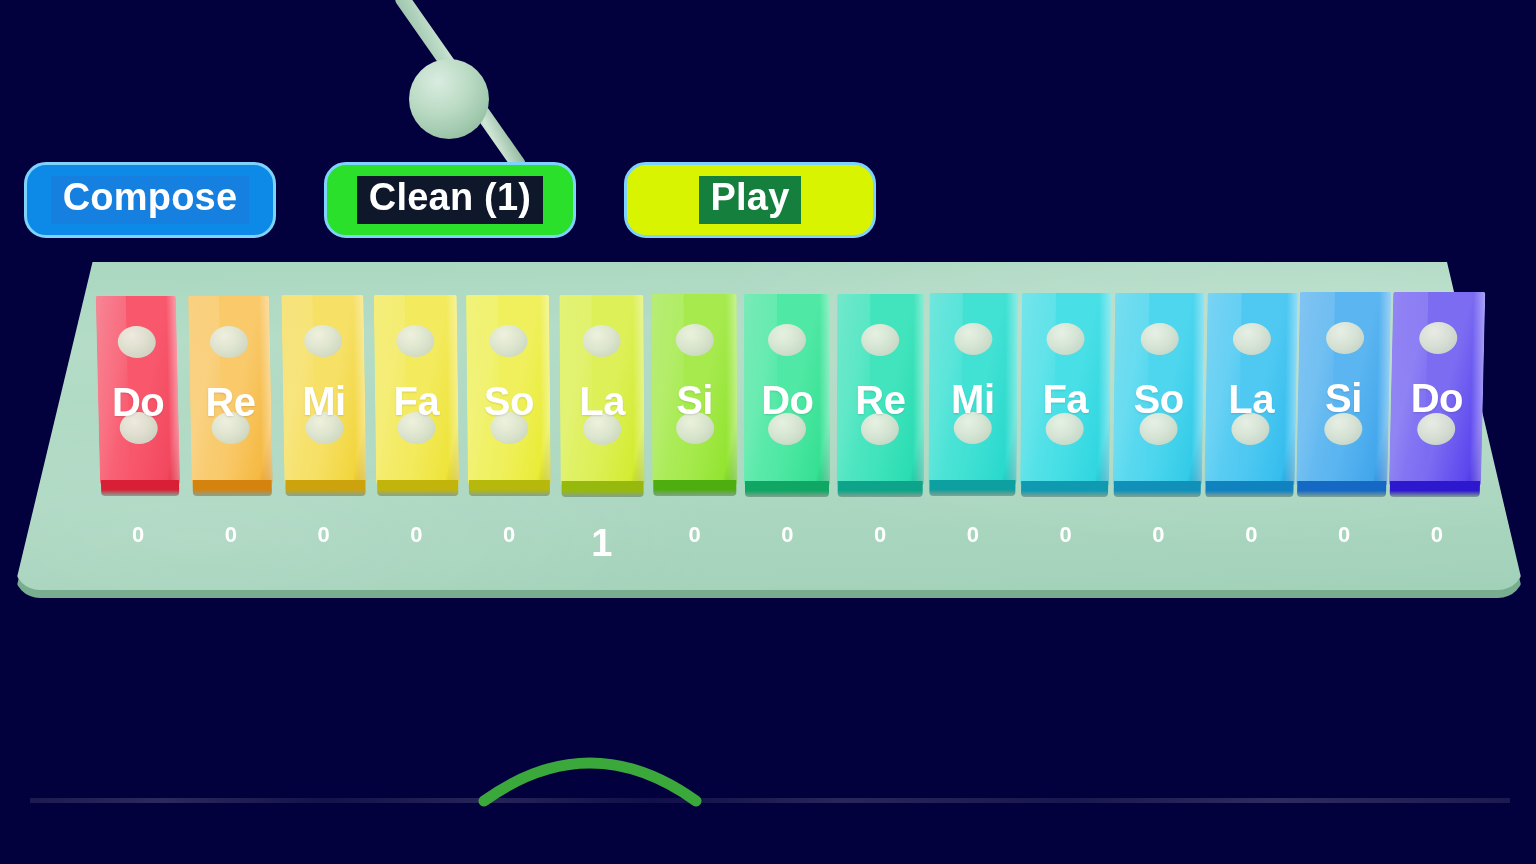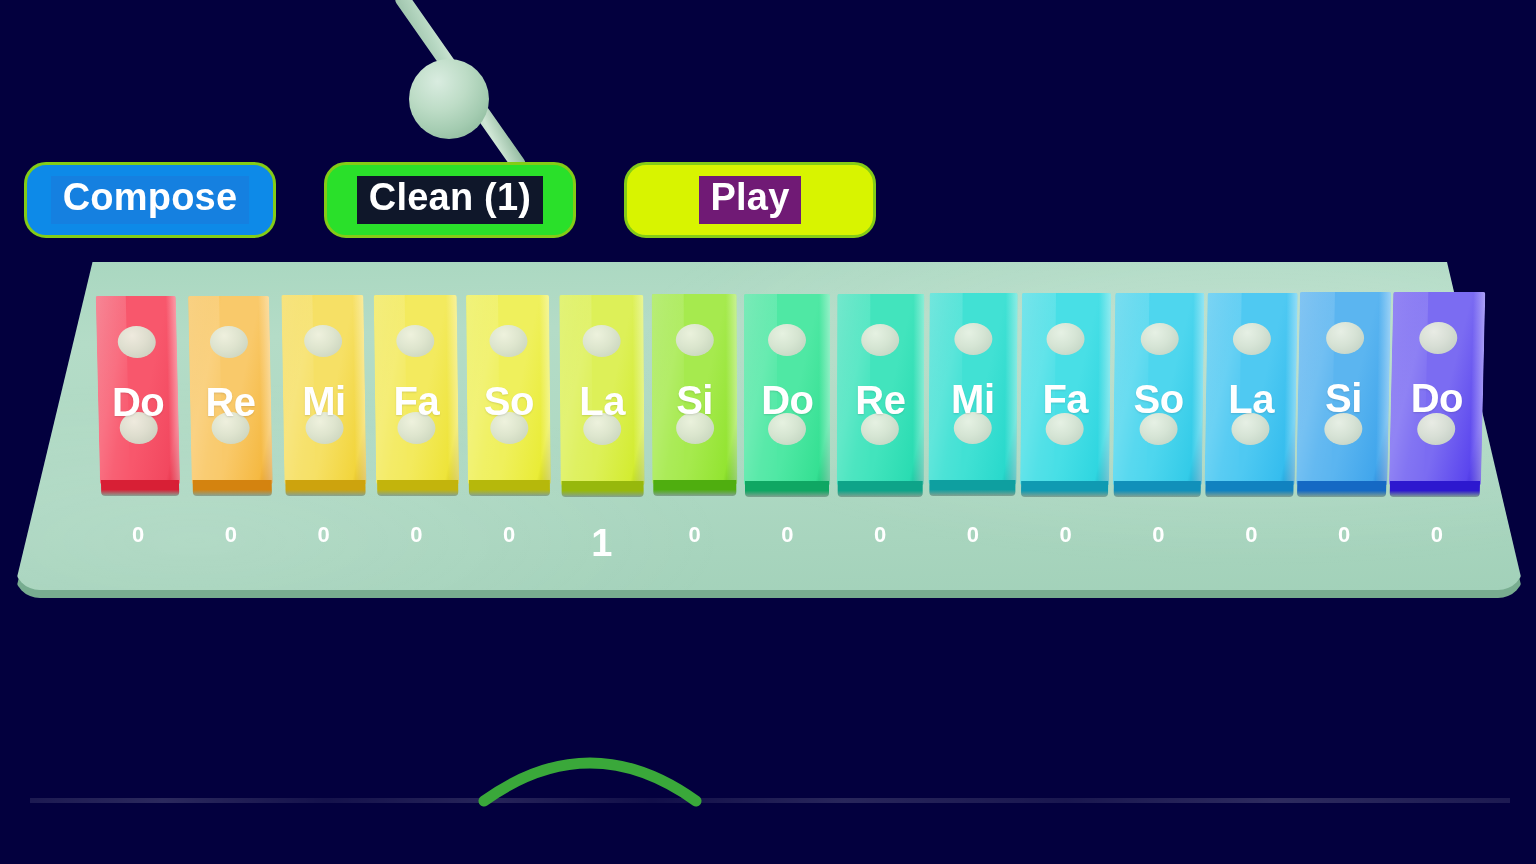--- a/index.html
+++ b/index.html
@@ -12,40 +12,40 @@
     position:relative;
   }
   .stage{position:absolute;inset:0;}
 
   
   .toolbar{position:absolute;left:0;top:0;width:100%;height:0;z-index:40;}
   .btn{
     position:absolute;
     display:flex;align-items:center;justify-content:center;
     border-radius:22px;
-    border:3px solid #84cc16;
+    border:3px solid #7dd3fc;
     box-sizing:border-box;
     cursor:pointer;
     user-select:none;
   }
   .btn .inner{
     display:inline-block;
     padding:2px 12px 6px 12px;
     font-size:38px;
     font-weight:bold;
     color:#ffffff;
     letter-spacing:0.2px;
     line-height:1.05;
   }
   #btn-compose{left:24px;top:162px;width:252px;height:76px;background:#0d8ae8;}
   #btn-compose .inner{background:#1580e0;}
   #btn-clean{left:324px;top:162px;width:252px;height:76px;background:#2ae02a;}
   #btn-clean .inner{background:#0f172a;}
   #btn-play{left:624px;top:162px;width:252px;height:76px;background:#d8f400;}
-  #btn-play .inner{background:#701a75;}
+  #btn-play .inner{background:#15803d;}
 
   
   .mallet{position:absolute;left:0;top:0;width:100%;height:100%;z-index:30;pointer-events:none;}
   .mallet-stick{
     position:absolute;
     left:246px;top:100px;
     width:15px;height:215px;
     background:linear-gradient(100deg,#9dc3ab 0%,#b9d9c4 38%,#cfe6d5 60%,#8fb79c 100%);
     transform-origin:50% 0%;
     transform:rotate(-35deg) translateX(180px) translateY(-4px);

